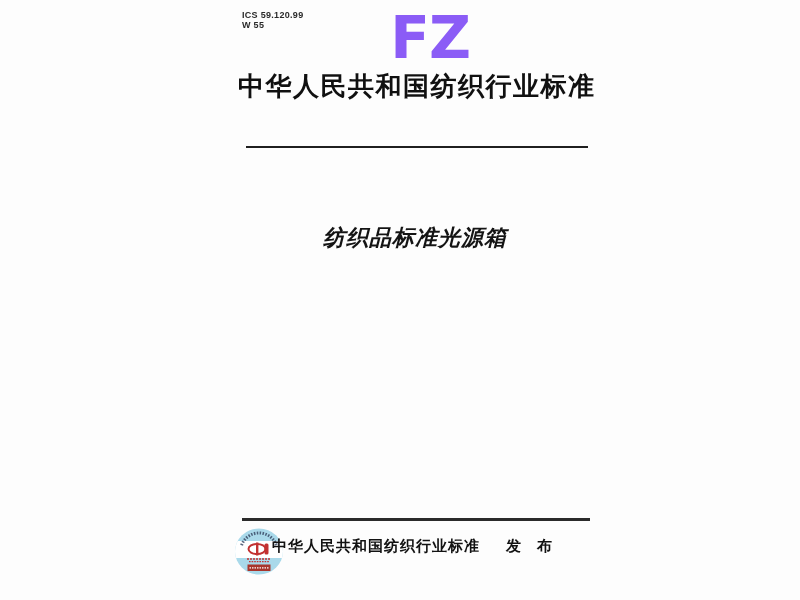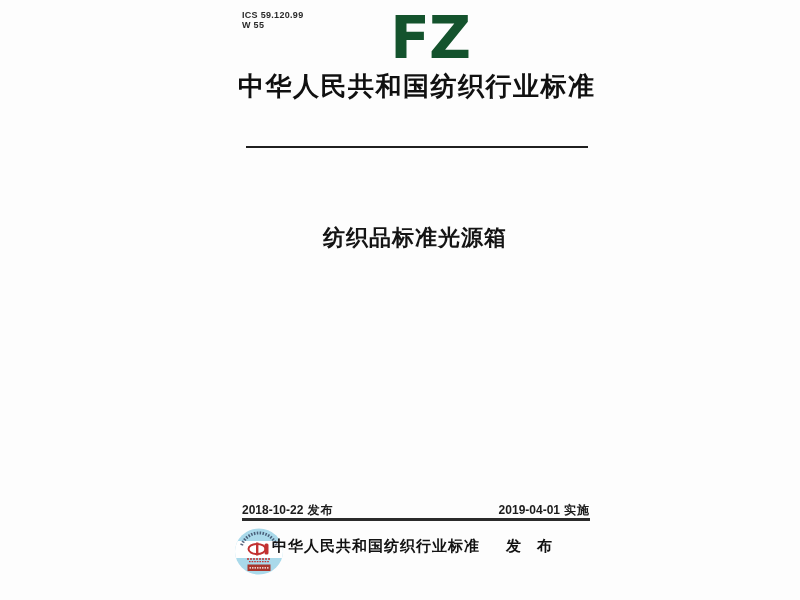--- a/index.html
+++ b/index.html
@@ -15,21 +15,21 @@
   .ics-block{
     position:absolute;left:242px;top:11px;
     font-size:9px;font-weight:700;line-height:9.5px;
     color:#2a2a2a;letter-spacing:.3px;
   }
   .fz-logo{
     position:absolute;top:12px;right:230px;width:160px;
     text-align:right;
     font-family:"DejaVu Sans", sans-serif;
     font-size:58px;font-weight:900;line-height:52px;
-    letter-spacing:-1px;color:#14532d;
+    letter-spacing:-1px;color:#8b5cf6;
   }
   .std-category{
     position:absolute;top:69px;left:238px;width:352px;
     text-align:right;
     font-size:26px;font-weight:700;letter-spacing:1.5px;
     color:#101010;white-space:nowrap;
   }
   .std-code{
     position:absolute;top:111px;left:240px;width:340px;
     text-align:right;
@@ -38,21 +38,21 @@
     color:#222;
   }
   .rule-top{
     position:absolute;top:146px;left:246px;width:342px;height:2px;
     background:#1f1f1f;
   }
   .title-cn{
     position:absolute;top:223px;left:240px;width:350px;
     text-align:center;
     font-size:22px;font-weight:600;letter-spacing:1px;
-    color:#141414;white-space:nowrap;
+    color:#141414;white-space:nowrap;font-style:italic;
   }
   .title-en{
     position:absolute;top:263px;left:240px;width:350px;
     text-align:center;
     font-family:"Liberation Serif", serif;
     font-size:12px;font-weight:700;word-spacing:2px;
     color:#1c1c1c;
   }
   .date-row{
     position:absolute;top:502px;left:242px;width:348px;
@@ -89,28 +89,20 @@
   <div class="fz-logo">FZ</div>
 
   <div class="std-category">中华人民共和国纺织行业标准</div>
 
 
   <div class="rule-top"></div>
 
   <div class="title-cn">纺织品标准光源箱</div>
 
 
-  <div class="date-row">
-    <div class="date-item">
-      <span>2018-10-22</span><span class="lbl">发布</span>
-    </div>
-    <div class="date-item">
-      <span>2019-04-01</span><span class="lbl">实施</span>
-    </div>
-  </div>
 
   <div class="rule-bottom"></div>
 
   <svg class="seal" viewBox="0 0 50 47" xmlns="http://www.w3.org/2000/svg">
     <defs>
       <clipPath id="sealClip">
           <ellipse cx="25" cy="23.5" rx="24" ry="23"></ellipse>
         </clipPath>
     </defs>
     <ellipse cx="25" cy="23.5" rx="24" ry="23" fill="#a9d9ea"></ellipse>

